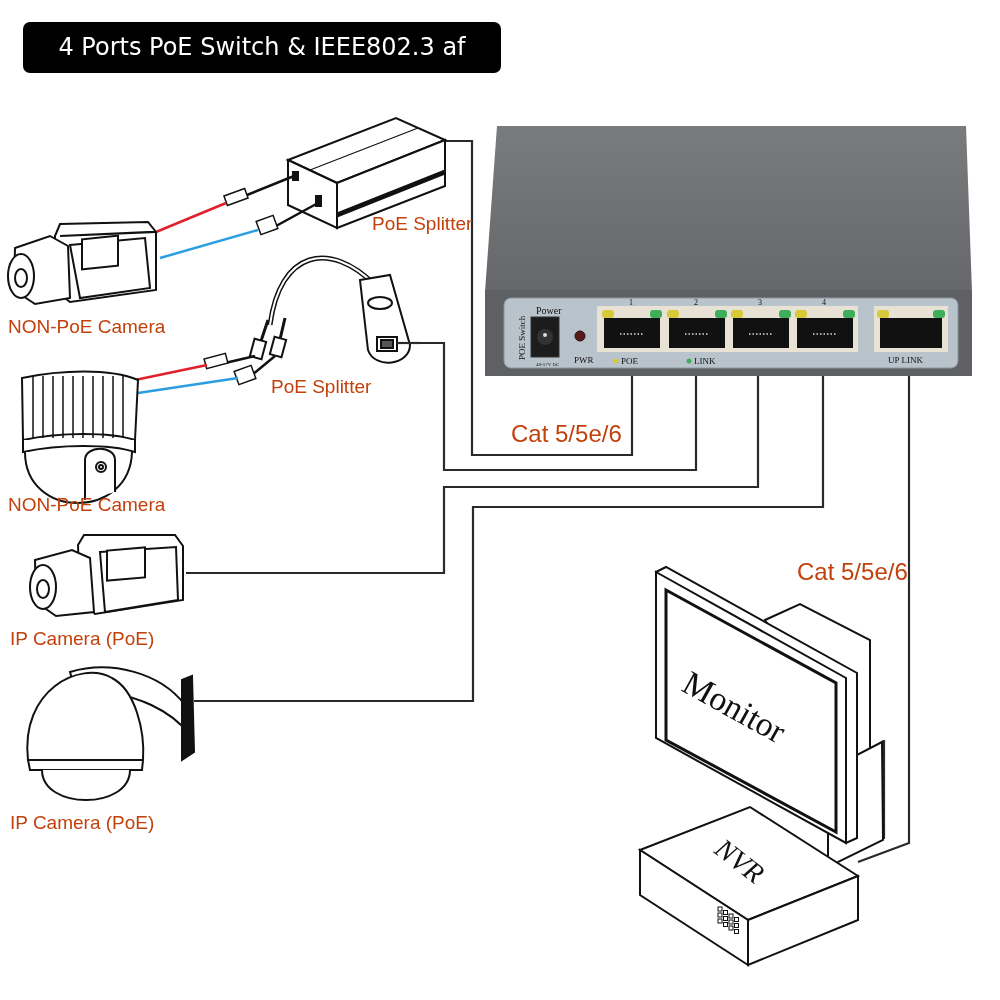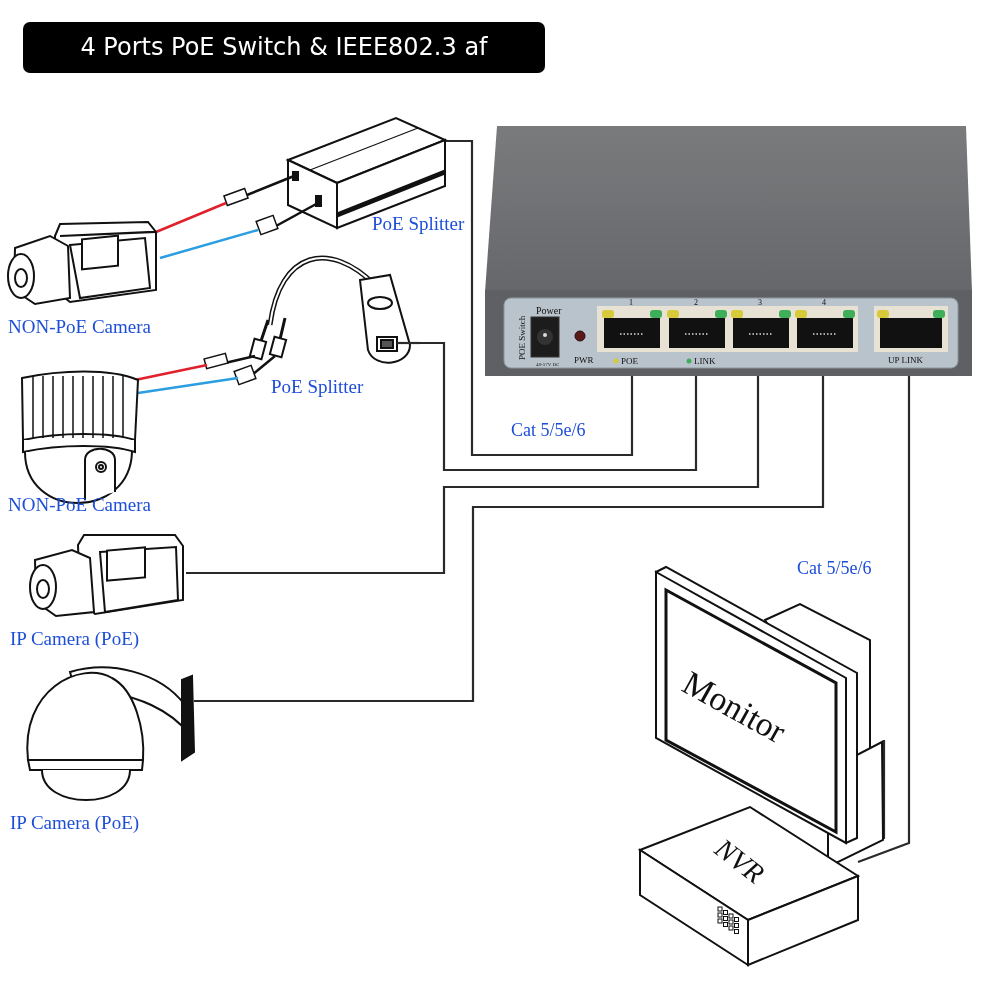--- a/index.html
+++ b/index.html
@@ -1,23 +1,23 @@
 <!DOCTYPE html>
 <html><head>
 <meta charset="utf-8">
 <style>
   html, body { margin:0; padding:0; background:#ffffff; }
   body { width:1000px; height:1000px; position:relative; overflow:hidden; font-family:"Liberation Serif", serif; }
   #stage { position:absolute; left:0; top:0; width:1000px; height:1000px; }
-  .title-bar { position:absolute; left:23px; top:22px; width:478px; height:51px; background:#000; border-radius:7px;padding-left:44px; }
+  .title-bar { position:absolute; left:23px; top:22px; width:478px; height:51px; background:#000; border-radius:7px; }
   .title-text { position:absolute; left:0; right:0; top:0; height:51px; line-height:51px; text-align:center; color:#fff; font-family:"DejaVu Sans", sans-serif; font-size:24px; }
-  .lbl { position:absolute; font-family:Liberation Serif, serif; color:#1d4ed8; white-space:nowrap; }
+  .lbl { position:absolute; font-family:Liberation Sans, sans-serif; color:#c2410c; white-space:nowrap; }
   .cam-lbl { font-size:19px; }
   .split-lbl { font-size:19px; }
-  .cat-lbl { font-size:18px; }
+  .cat-lbl { font-size:24px; }
   svg text { font-family:"Liberation Serif", serif; }
 </style>
 </head>
 <body>
 
 <div id="stage">
 
   <div class="title-bar">
     <div class="title-text">4 Ports PoE Switch &amp; IEEE802.3 af</div>
   </div>

